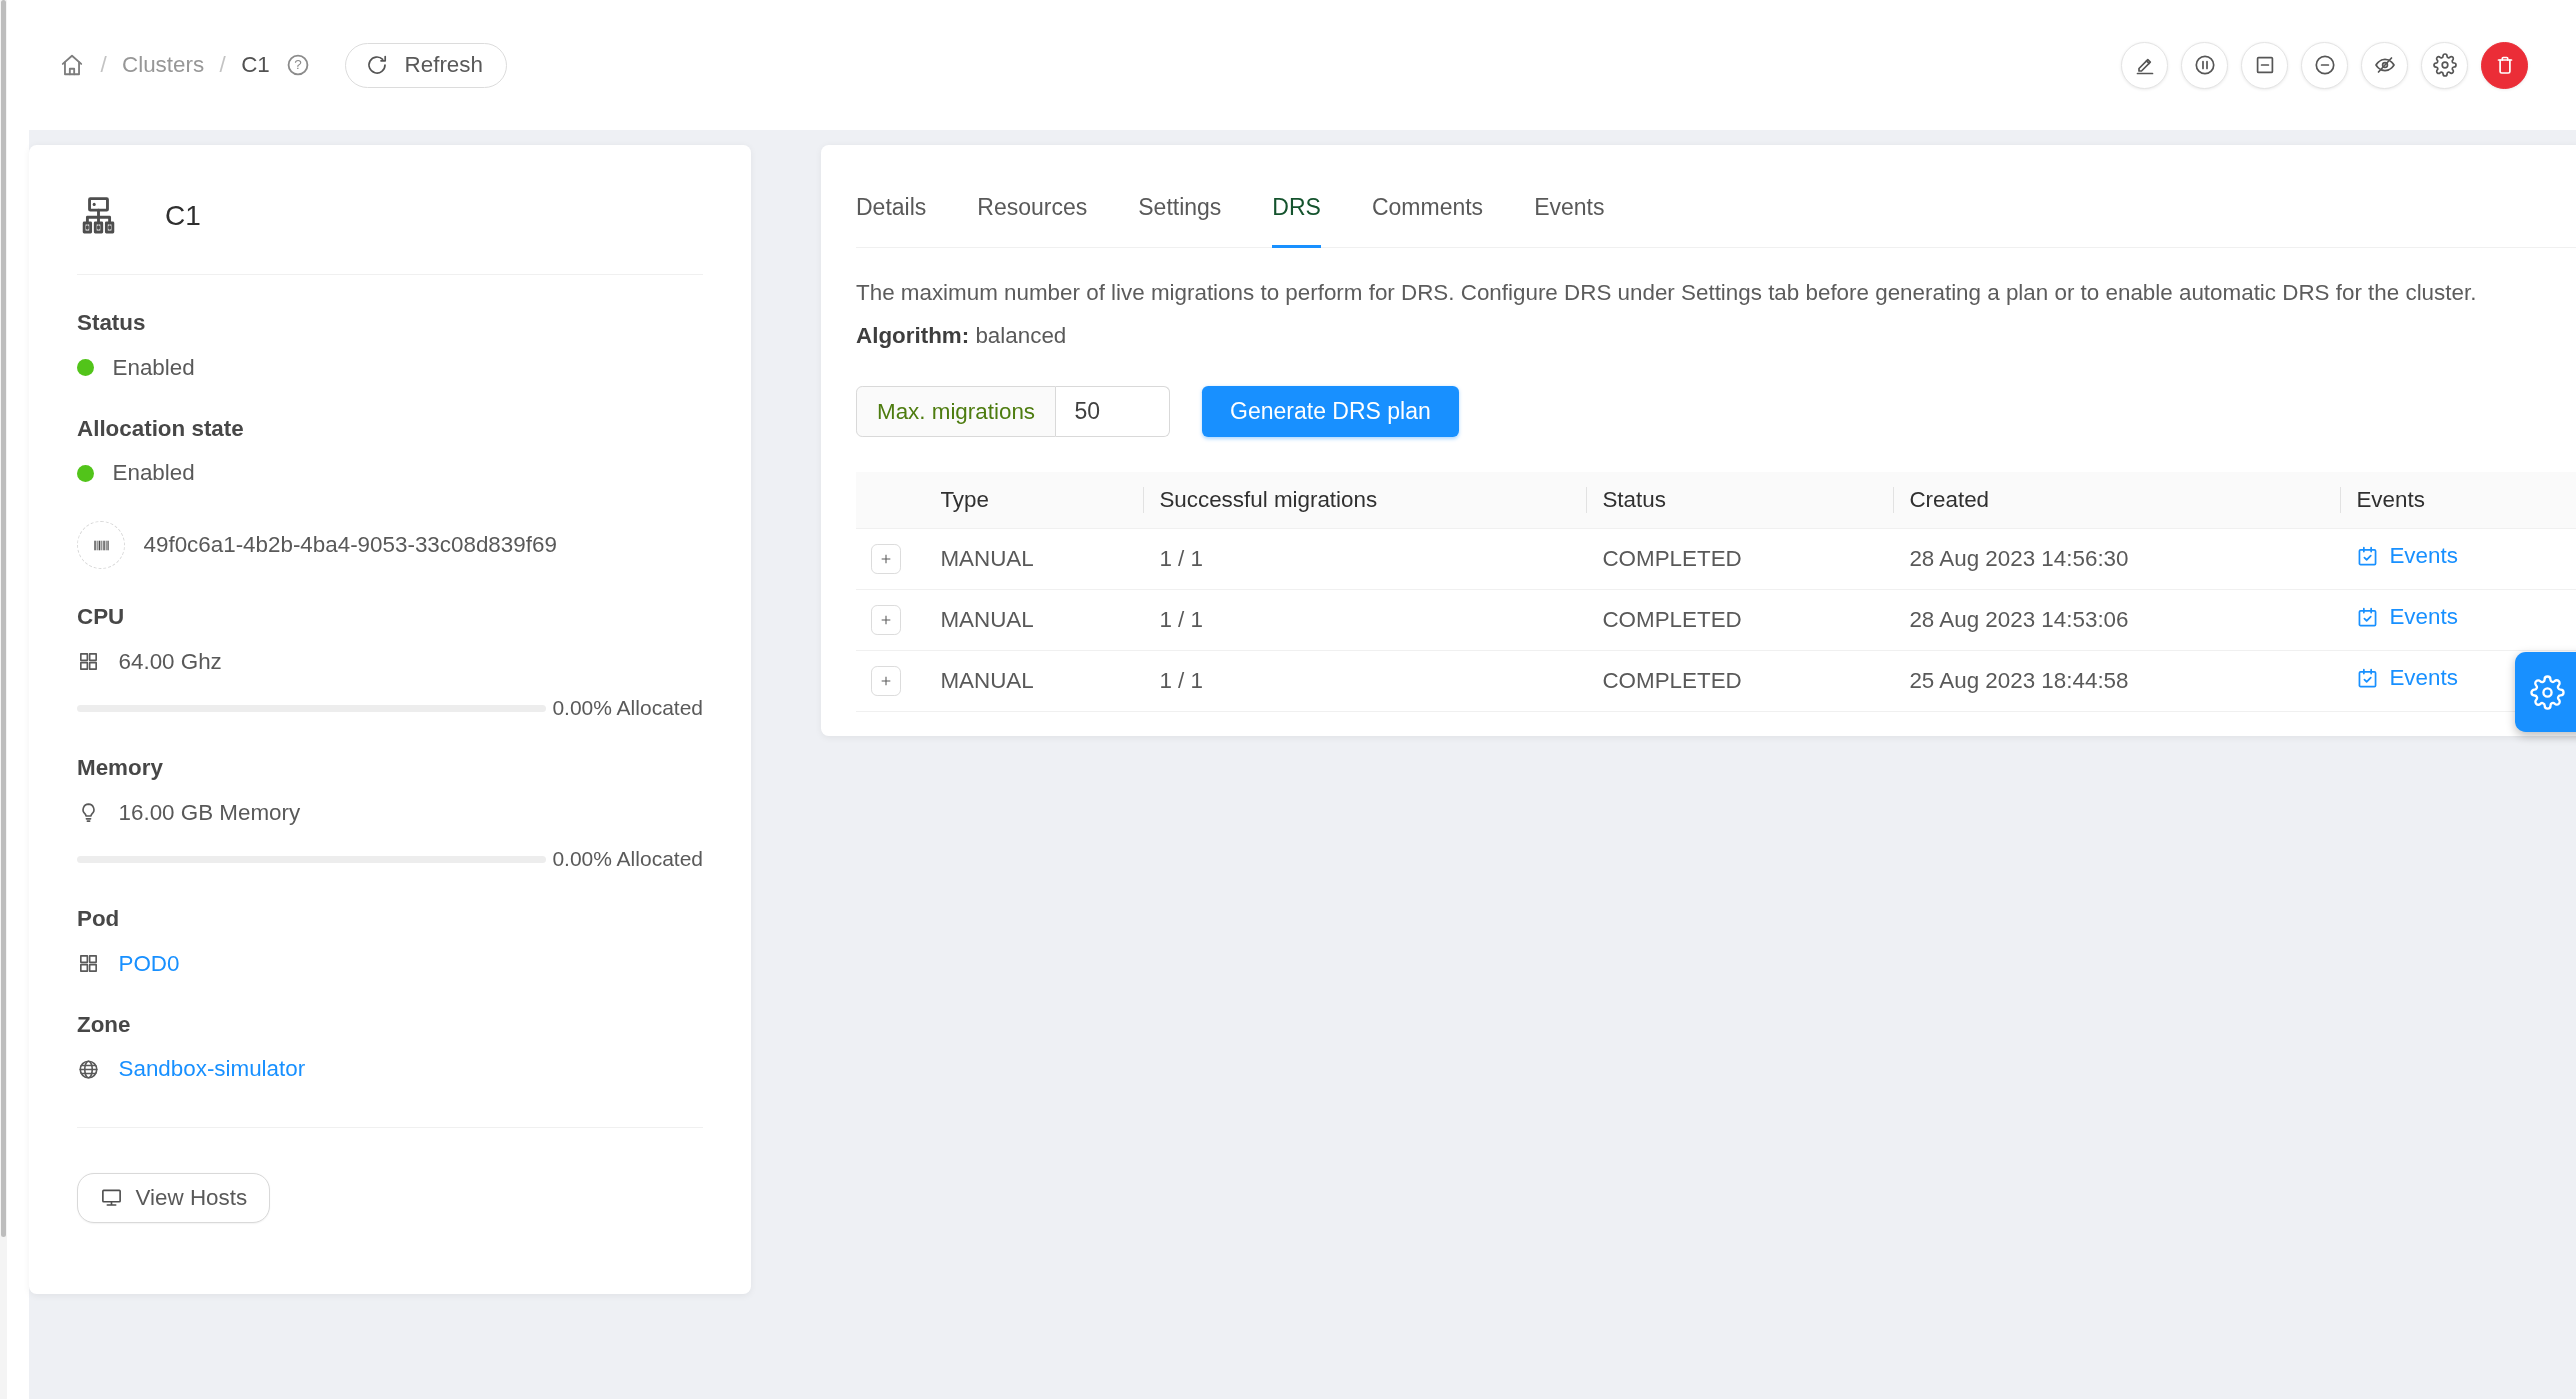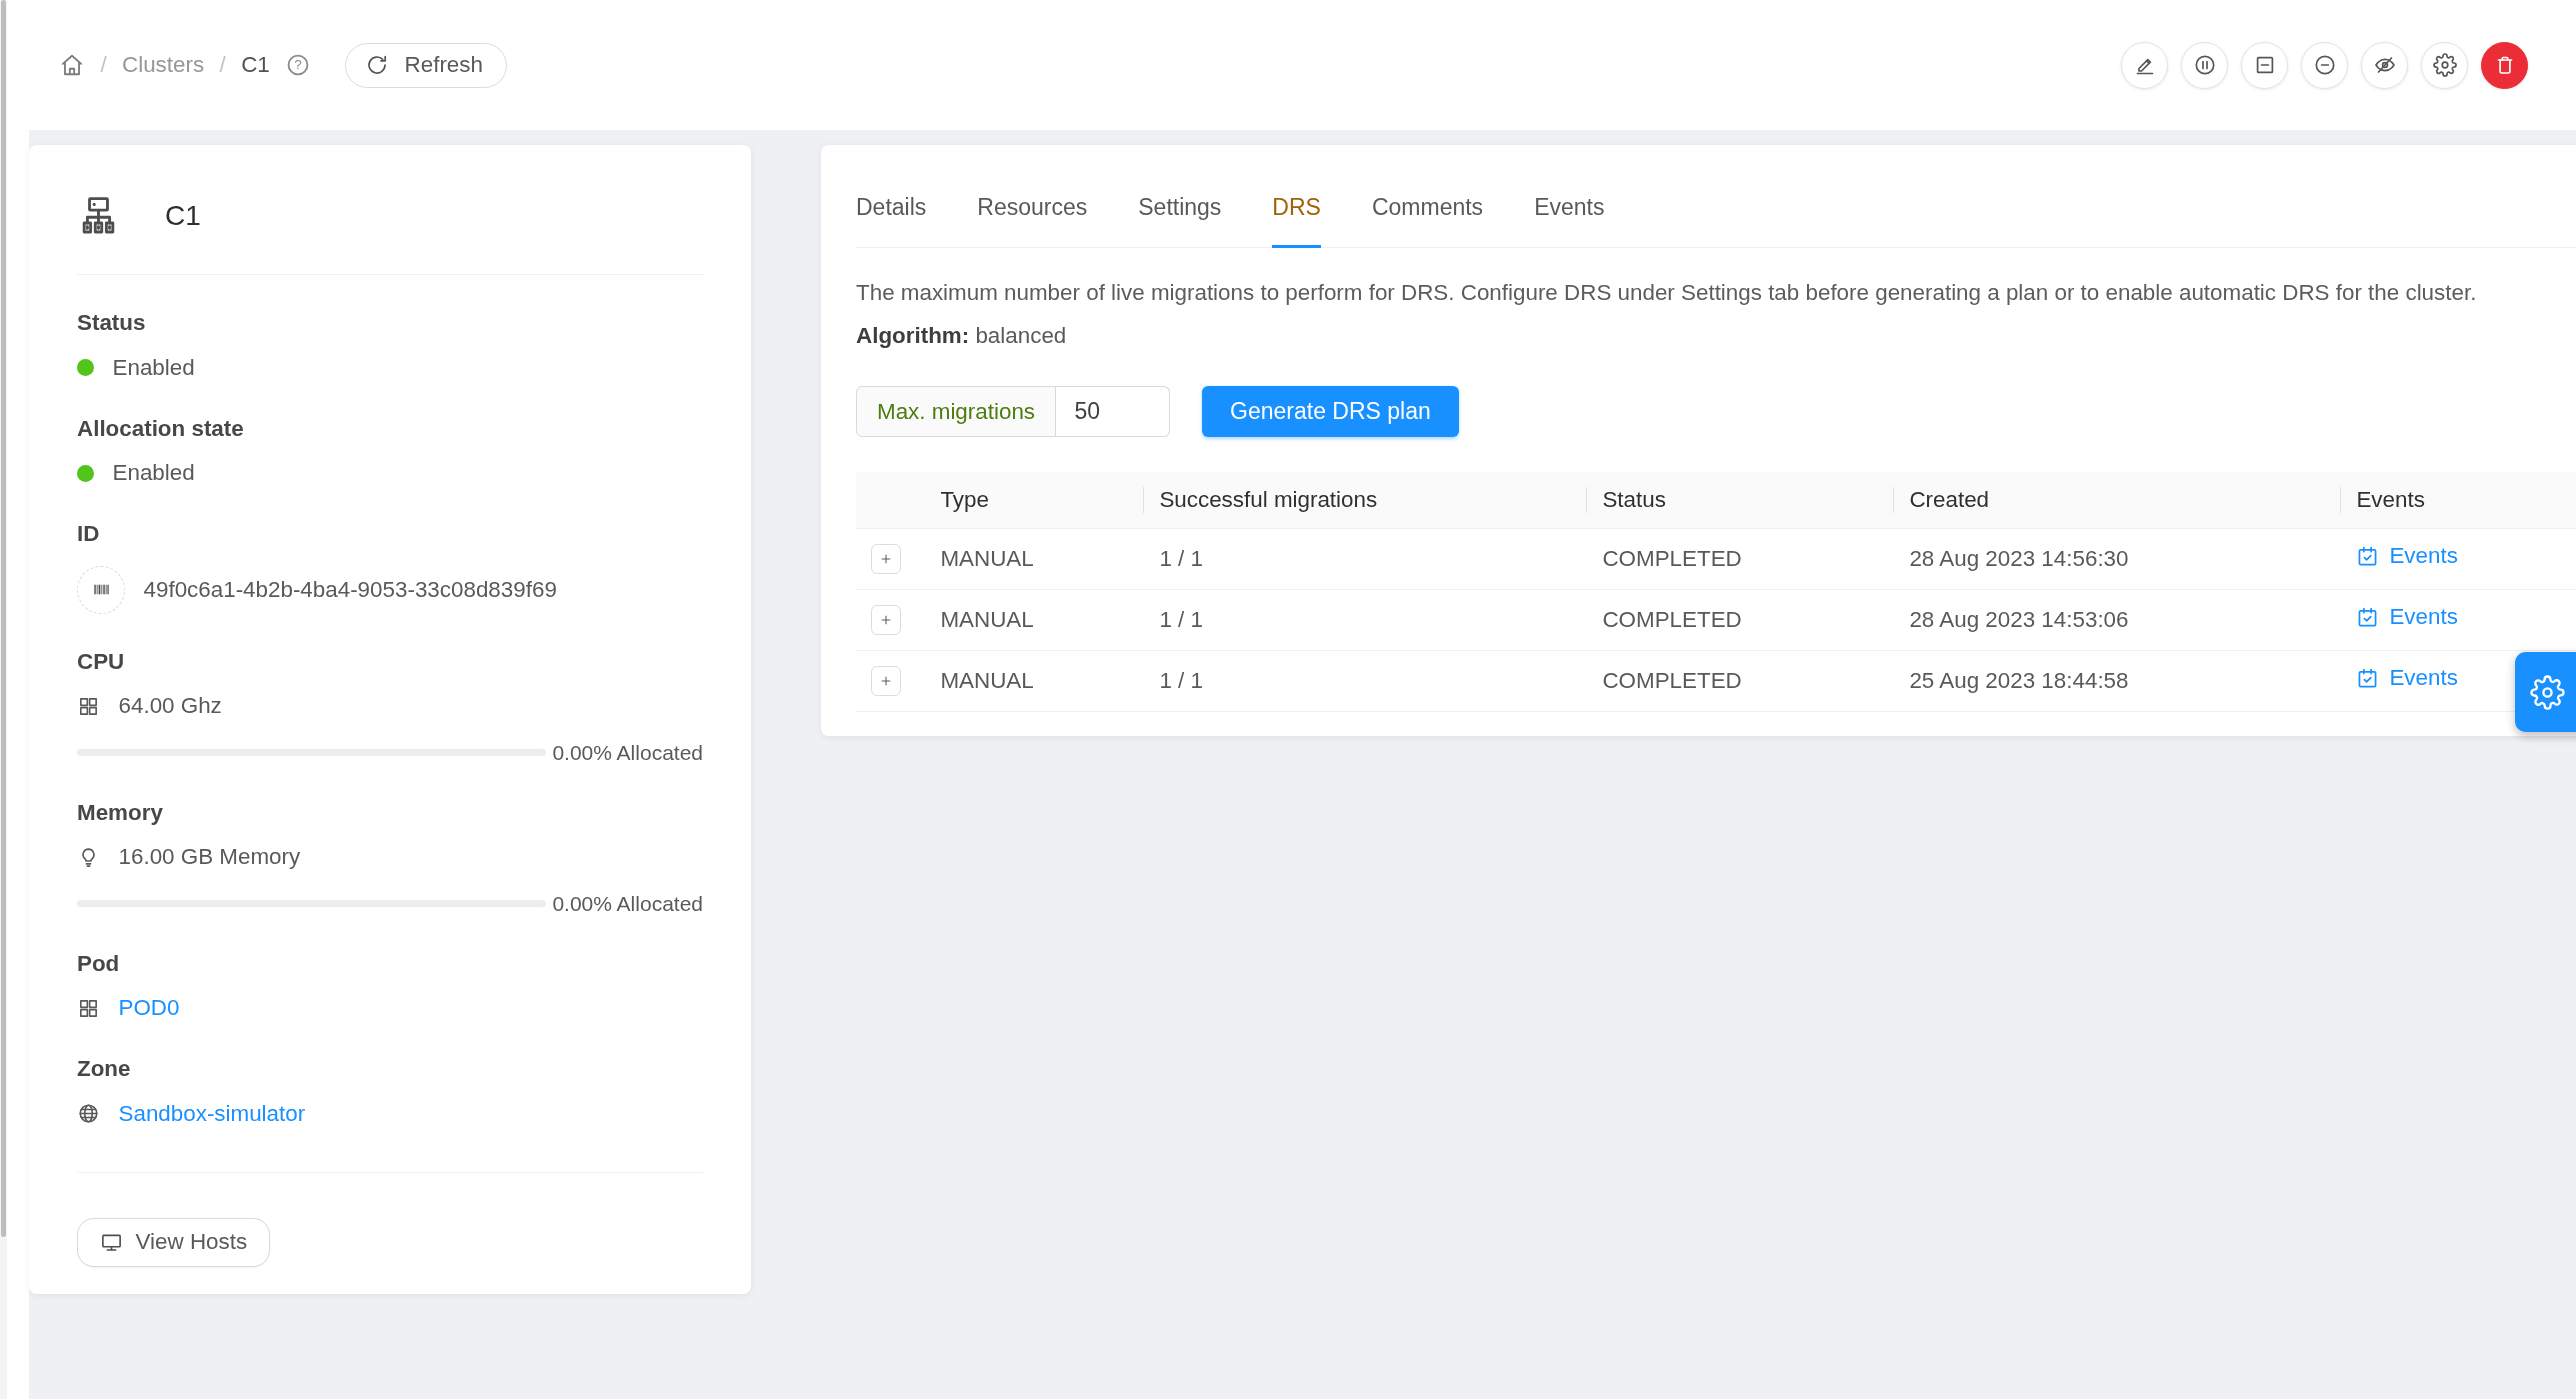--- a/index.html
+++ b/index.html
@@ -58,21 +58,21 @@
   .progress-track { width:469px; height:7px; border-radius:4.6px; background:#ededed; }
   .progress-text { margin-left:auto; font-size:21px; color:#5a5a5a; }
   .view-hosts { margin-top:45px; display:inline-flex; align-items:center; gap:13px; background:#fff;
     border:0.8px solid #d9d9d9; border-radius:17px; padding:10.8px 21.6px; color:#595959; font-size:22.4px;
     box-shadow:0 0.8px 1.5px rgba(0,0,0,.05); cursor:pointer; }
   .view-hosts .ic { width:23px; height:23px; color:#4e4e4e; }
 
   
   .tabs { display:flex; gap:51px; padding-top:43px; border-bottom:0.8px solid #f0f0f0; }
   .tab { padding-bottom:26px; font-size:23px; color:#595959; position:relative; cursor:pointer; }
-  .tab.active { color:#a16207; }
+  .tab.active { color:#14532d; }
   .tab.active::after { content:""; position:absolute; left:0; right:0; bottom:-0.8px; height:3.1px; background:#1890ff; }
   .drs-desc { margin-top:32px; color:#5c5c5c; }
   .algo-line { margin-top:17px; }
   .algo-label { font-weight:700; color:#3e3e3e; }
   .controls { margin-top:37px; display:flex; align-items:center; }
   .input-group { display:flex; height:51px; }
   .addon { display:flex; align-items:center; padding:0 20px; background:#fafafa; border:0.8px solid #d9d9d9;
     border-radius:6.2px 0 0 6.2px; color:#4d7c0f; }
   .num-input { width:114px; height:51px; border:0.8px solid #d9d9d9; border-left:none; border-radius:0 6.2px 6.2px 0;
     padding:0 18.5px; font-size:23px; color:#404040; font-family:inherit; outline:none; background:#fff; }
@@ -209,21 +209,20 @@
 
   <div class="section">
     <div class="section-label">Allocation state</div>
     <div class="section-value">
       <span class="dot"></span>
       <span>Enabled</span>
     </div>
   </div>
 
   <div class="section">
-    <div class="section-label">ID</div>
     <div class="section-value">
       <span class="id-badge">
         <svg viewBox="0 0 24 24">
             <rect x="4.5" y="7" width="1.5" height="10"></rect>
             <rect x="7" y="7" width="0.9" height="10"></rect>
             <rect x="9" y="7" width="1.8" height="10"></rect>
             <rect x="11.9" y="7" width="0.9" height="10"></rect>
             <rect x="13.9" y="7" width="1.5" height="10"></rect>
             <rect x="16.4" y="7" width="0.9" height="10"></rect>
             <rect x="18.2" y="7" width="1.3" height="10"></rect>

